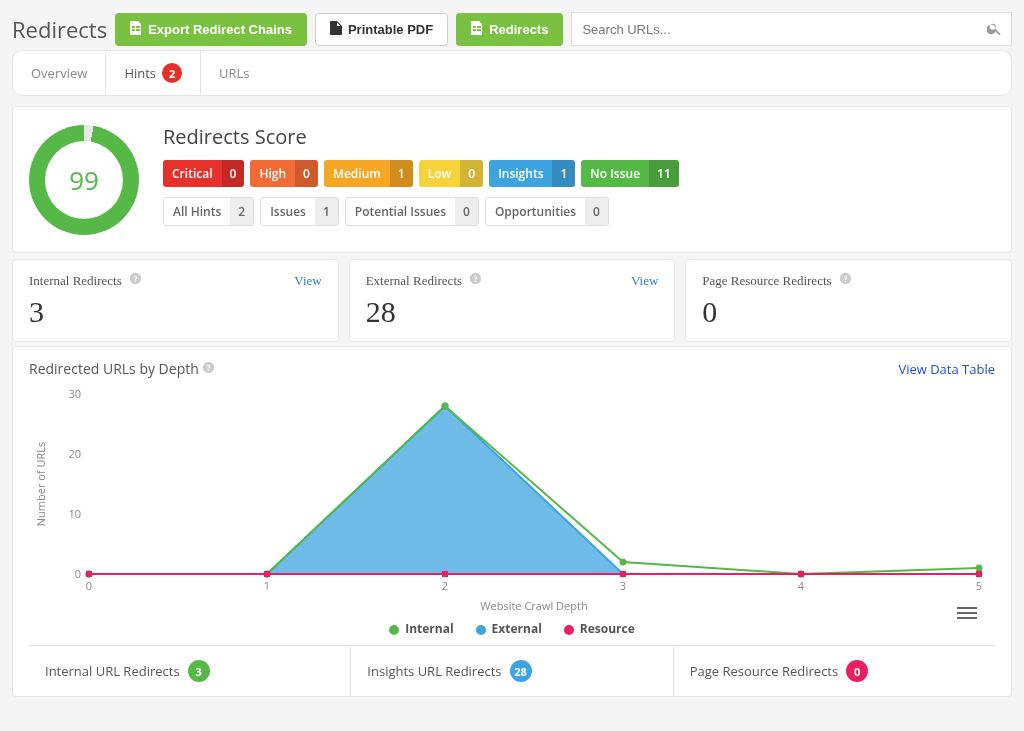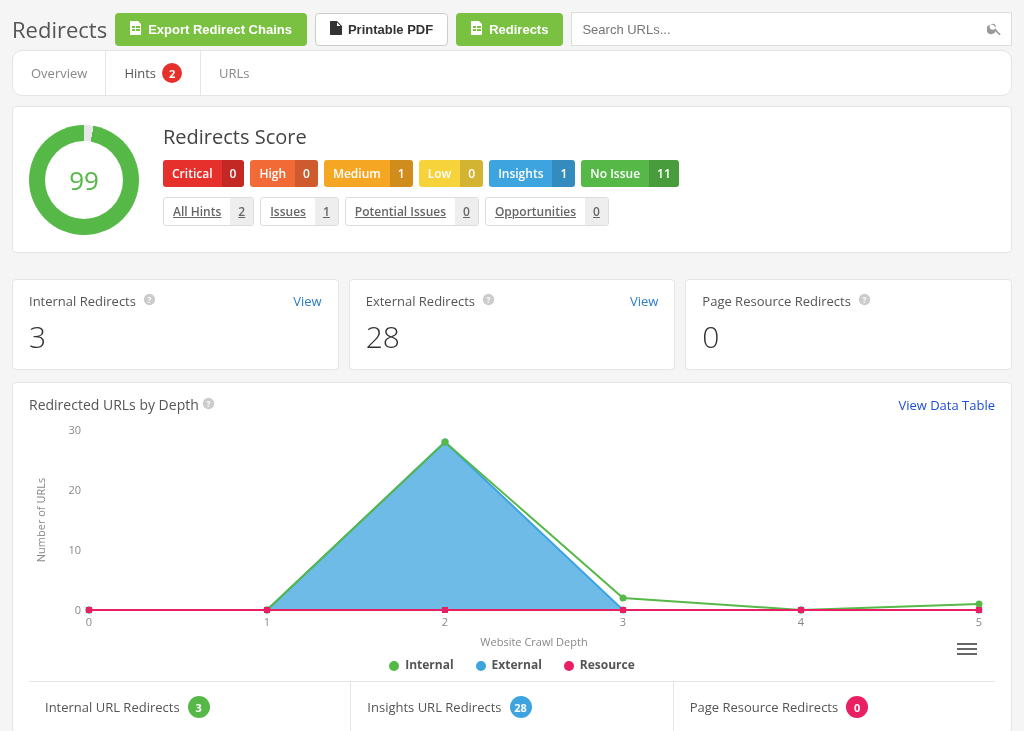--- a/index.html
+++ b/index.html
@@ -28,29 +28,29 @@
   .chip-row { display:flex; flex-wrap: wrap; gap: 6px; margin-bottom: 10px; }
   .chip { display:inline-flex; align-items:center; border-radius:3px; overflow:hidden; font-size:12px; font-weight:600; color:#fff; }
   .chip .lbl { padding: 5px 9px; }
   .chip .cnt { padding: 5px 8px; background: rgba(0,0,0,0.15); }
   .chip-crit { background:#e6302b; }
   .chip-high { background:#f26a36; }
   .chip-med  { background:#f5a623; }
   .chip-low  { background:#f7d33b; }
   .chip-ins  { background:#3ea4e0; }
   .chip-ok   { background:#55b847; }
-  .chip-gray { background:#fff; color:#666; border:1px solid #ddd;text-decoration:underline; }
+  .chip-gray { background:#fff; color:#666; border:1px solid #ddd; }
   .chip-gray .cnt { background:#eee; color:#666; }
-  .stats-row { display:flex; gap:10px; margin-top:26px; }
+  .stats-row { display:flex; gap:10px; margin-top:6px;font-family:Liberation Serif, serif; }
   .stat { flex:1; background:#fff; border:1px solid #e5e5e5; border-radius:4px; padding:12px 16px; }
   .stat-head { display:flex; align-items:center; justify-content:space-between; font-size:13px; color:#555; }
   .stat-head .help { color:#bbb; margin-left:4px; font-size:13px; }
   .stat-head a { color:#2a7dc9; text-decoration:none; font-size:13px; }
   .stat-val { font-size:30px; font-weight:300; color:#333; margin-top:6px; }
-  .chart-panel { background:#fff; border:1px solid #e5e5e5; border-radius:4px; margin-top:12px; padding:12px 16px 0 16px; }
+  .chart-panel { background:#fff; border:1px solid #e5e5e5; border-radius:4px; margin-top:4px; padding:12px 16px 0 16px; }
   .chart-head { display:flex; justify-content:space-between; align-items:center; font-size:14px; color:#555; margin-bottom:6px;}
   .chart-head a { color:#1d4ed8; text-decoration:none; font-size:13px; }
   .legend { display:flex; gap:22px; justify-content:center; align-items:center; padding: 2px 0 8px 0; font-size:12px; font-weight:700; color:#555;}
   .legend .dot { width:10px; height:10px; border-radius:50%; display:inline-block; margin-right:6px; vertical-align:middle;}
   .menu-icon { position:absolute; right:18px; bottom:26px; width:20px; display:flex; flex-direction:column; gap:3px; cursor:pointer;}
   .menu-icon span{ height:2px; background:#666; }
   .chart-wrap { position:relative; }
   svg text { font-family: inherit; }
   .footer-row { display:flex; border-top:1px solid #e5e5e5; }
   .footer-cell { flex:1; padding:14px 16px; font-size:13px; color:#555; display:flex; align-items:center; gap:8px; border-right:1px solid #e5e5e5; cursor:pointer;text-align:center;}

